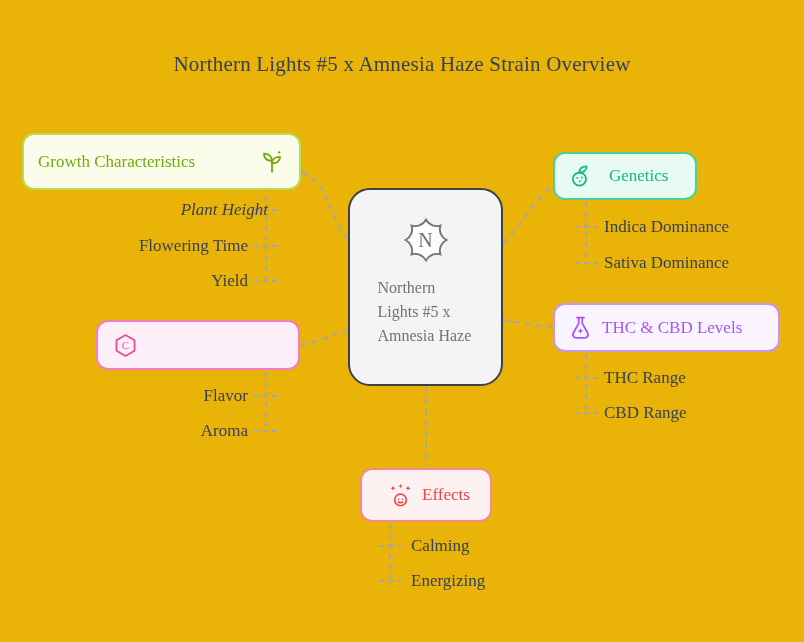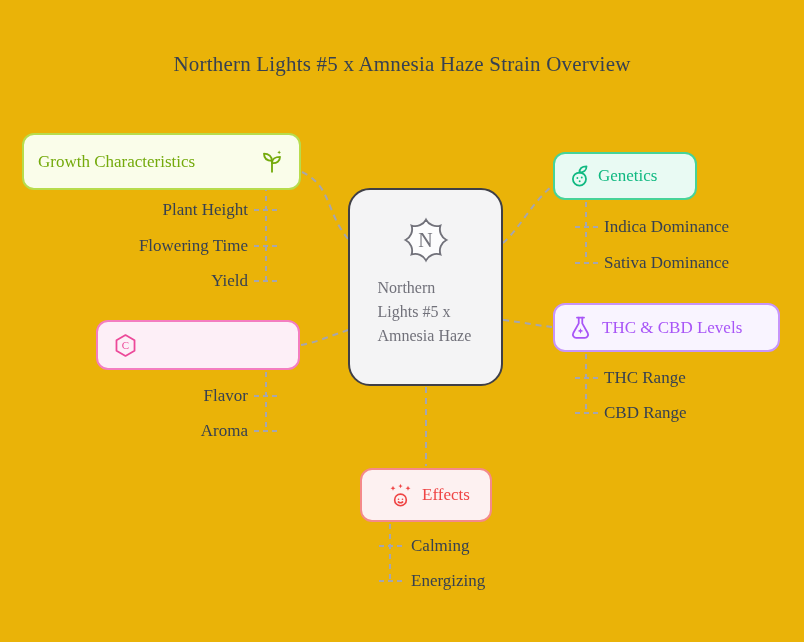--- a/index.html
+++ b/index.html
@@ -21,21 +21,21 @@
     position:absolute;display:flex;align-items:center;box-sizing:border-box;
     border:2px solid;border-radius:12px;font-size:17px;font-weight:500;
   }
   .branch-box .icon{display:flex;align-items:center;justify-content:center;flex:0 0 auto;}
 
   .box-growth{left:22px;top:133px;width:279px;height:57px;
     background:#fafdea;border-color:#b8dc4c;color:#74aa0c;
     justify-content:space-between;padding:0 14px;}
   .box-genetics{left:553px;top:152px;width:144px;height:48px;
     background:#e9faf3;border-color:#47d398;color:#10b981;
-    gap:5px;padding:0 13px;}
+    gap:16px;padding:0 13px;}
   .box-terpene{left:96px;top:320px;width:204px;height:50px;
     background:#fdeff7;border-color:#f47ec0;color:#ec4899;
     justify-content:space-between;padding:0 15px;}
   .box-thc{left:553px;top:303px;width:227px;height:49px;
     background:#f9f4ff;border-color:#c795fa;color:#a855f7;
     gap:9px;padding:0 13px;}
   .box-effects{left:360px;top:468px;width:132px;height:54px;
     background:#fdf1f1;border-color:#f48a8a;color:#ef4444;
     gap:9px;padding:0 26px;}
 
@@ -174,21 +174,21 @@
         <circle cx="13.9" cy="15.6" r="0.8" fill="currentColor" stroke="none"></circle>
         <path d="M10 18.2 q2 1.5 4 0"></path>
         <path d="M4.8 2.6 l.7 1.7 1.7 .7 -1.7 .7 -.7 1.7 -.7 -1.7 -1.7 -.7 1.7 -.7 Z" fill="currentColor" stroke="none"></path>
         <path d="M12 0.8 l.6 1.5 1.5 .6 -1.5 .6 -.6 1.5 -.6 -1.5 -1.5 -.6 1.5 -.6 Z" fill="currentColor" stroke="none"></path>
         <path d="M19.2 2.6 l.7 1.7 1.7 .7 -1.7 .7 -.7 1.7 -.7 -1.7 -1.7 -.7 1.7 -.7 Z" fill="currentColor" stroke="none"></path>
       </svg>
     </span>
     <span>Effects</span>
   </div>
 
-  <span class="leaf" style="right:556px;top:199px;">Plant Height</span>
+  <span class="leaf" style="right:536px;top:199px;font-style:italic;">Plant Height</span>
   <span class="leaf" style="right:556px;top:235px;">Flowering Time</span>
   <span class="leaf" style="right:556px;top:270px;">Yield</span>
 
   <span class="leaf" style="right:556px;top:385px;">Flavor</span>
   <span class="leaf" style="right:556px;top:420px;">Aroma</span>
 
   <span class="leaf" style="left:604px;top:216px;">Indica Dominance</span>
   <span class="leaf" style="left:604px;top:252px;">Sativa Dominance</span>
 
   <span class="leaf" style="left:604px;top:367px;">THC Range</span>

